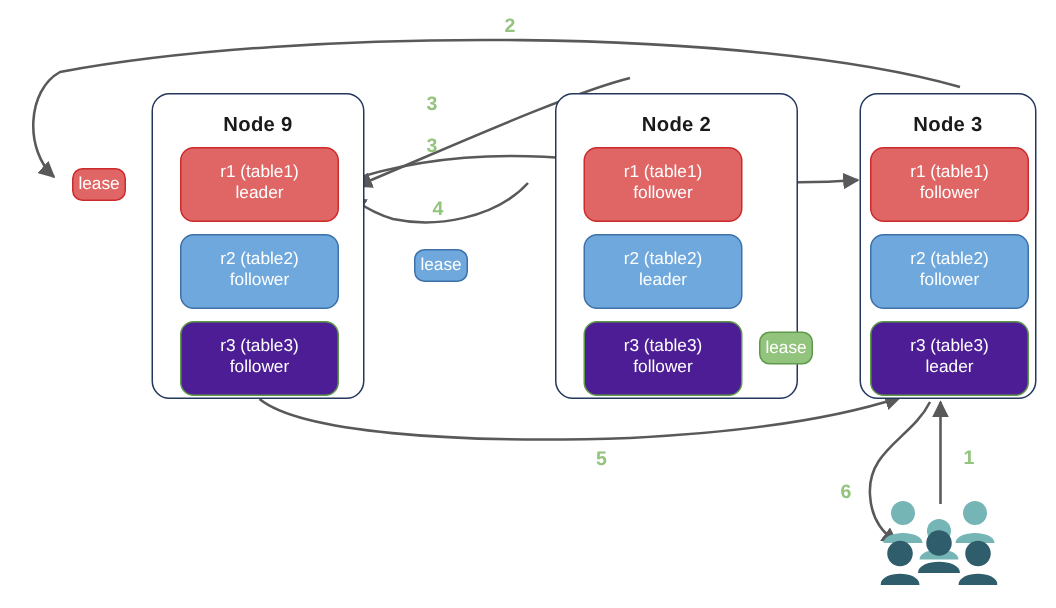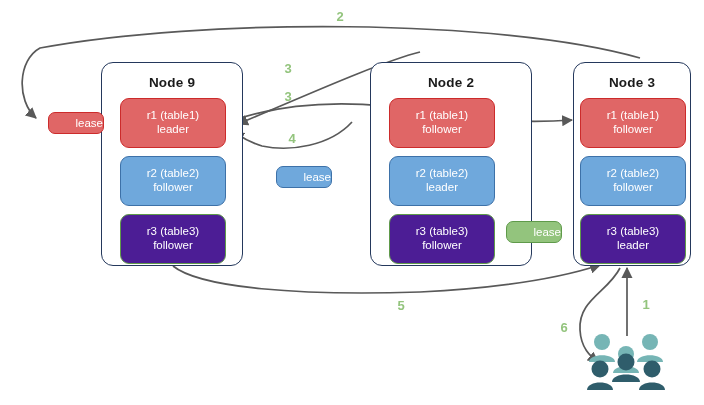--- a/index.html
+++ b/index.html
@@ -78,25 +78,25 @@
   .r1 { top: 35px; }
   .r2 { top: 93px; }
   .r3 { top: 151px; }
 
   .lease {
     position: absolute;
     box-sizing: border-box;
     border-radius: 7px;
     display: flex;
     align-items: center;
-    justify-content: flex-end;
+    justify-content: center;
     font-size: 11.5px;
     color: #ffffff;
     height: 22px;
-    width: 56px;
+    width: 36px;
   }
   .lease-red {
     background: #e06666;
     border: 1.6px solid #cc2b2b;
   }
   .lease-blue {
     background: #6fa8dc;
     border: 1.6px solid #3d71a8;
   }
   .lease-green {

